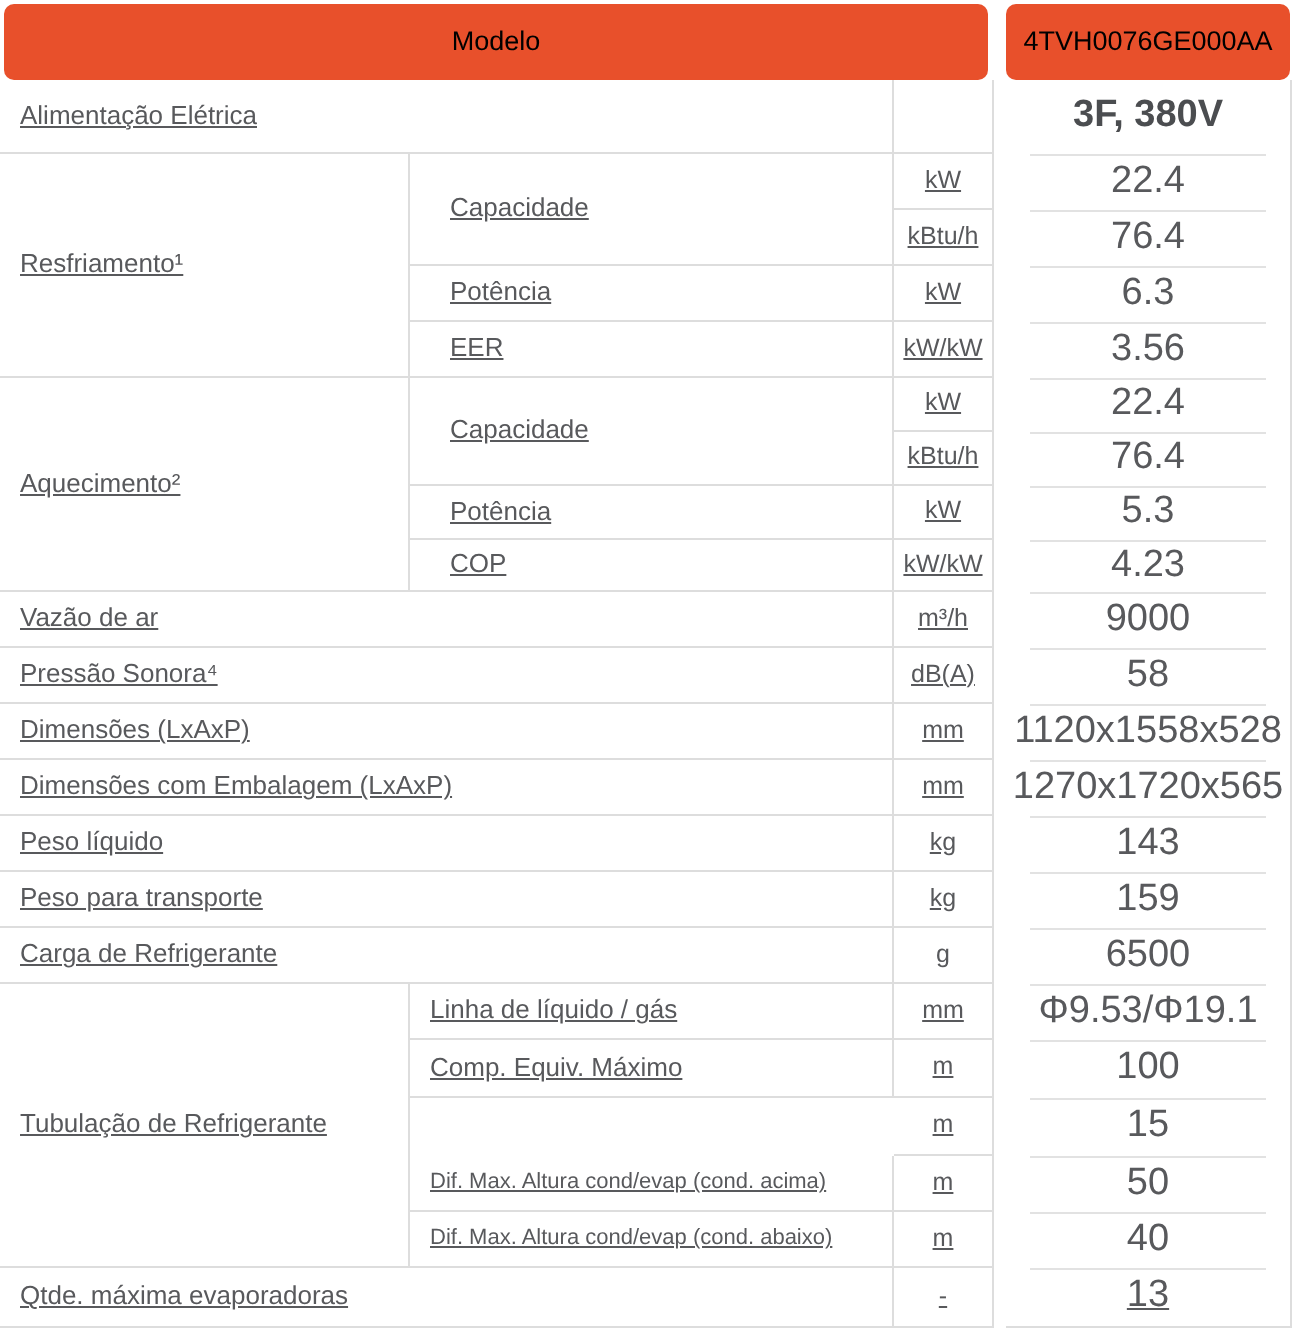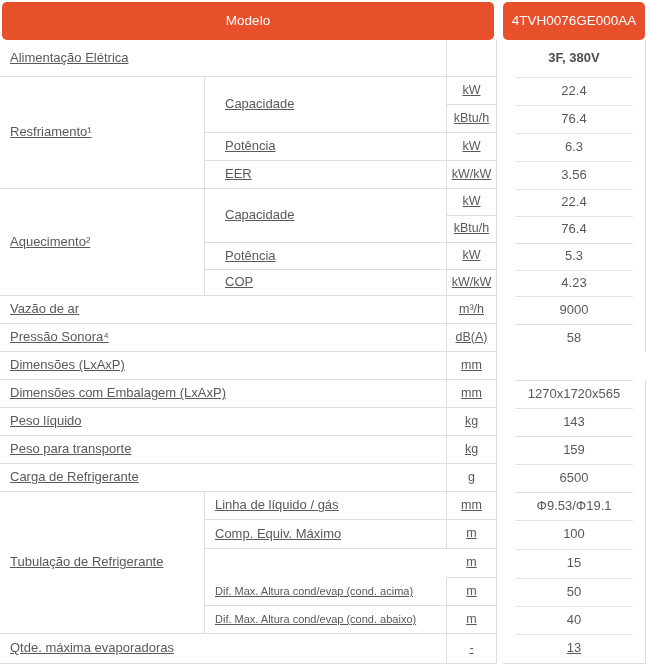--- a/index.html
+++ b/index.html
@@ -24,32 +24,32 @@
     background:#fff;
   }
   .cell{ display:flex; align-items:center; font-size:13px; line-height:1.1; overflow:hidden; white-space:nowrap; }
   .bb{ border-bottom:1px solid var(--line);text-decoration:underline; }
   .br{ border-right:1px solid var(--line); }
   .lab{ padding-left:10px; }
   .sub{ padding-left:20px; }
   .sub2{ padding-left:10px;text-align:right; }
   .small{ font-size:11px; }
   .unit{ justify-content:center; font-size:12.5px; }
-  .val{ justify-content:center; font-size:13px; border-right:1px solid var(--line); }
+  .val{ justify-content:center; font-size:19px; border-right:1px solid var(--line); }
   .vdiv{
     background-image:linear-gradient(var(--line2),var(--line2));
     background-repeat:no-repeat;
     background-size:calc(100% - 24px) 1px;
     background-position:top center;
   }
   .bold{ font-weight:bold; color:var(--text-bold); }
   .hcell{
     background:var(--orange);
     border-radius:5px;
-    color:#ffffff;
+    color:#000000;
     justify-content:center;
     font-size:13.5px;
   }
   .h-left{ grid-area:1/1/2/4; margin:2px 3px 0 2px; }
   .h-right{ grid-area:1/5/2/6; margin:2px 1px 0 0; }
 </style>
 </head>
 <body>
 
 <div class="spec-table">
@@ -90,20 +90,21 @@
   <div class="cell lab bb br" style="grid-area:11/1/12/3">Vazão de ar</div>
   <div class="cell unit bb br" style="grid-area:11/3/12/4">m³/h</div>
   <div class="cell val vdiv" style="grid-area:11/5/12/6">9000</div>
 
   <div class="cell lab bb br" style="grid-area:12/1/13/3">Pressão Sonora⁴</div>
   <div class="cell unit bb br" style="grid-area:12/3/13/4">dB(A)</div>
   <div class="cell val vdiv" style="grid-area:12/5/13/6">58</div>
 
   <div class="cell lab bb br" style="grid-area:13/1/14/3">Dimensões (LxAxP)</div>
   <div class="cell unit bb br" style="grid-area:13/3/14/4">mm</div>
+  <div class="cell val vdiv" style="grid-area:13/5/14/6">1120x1558x528</div>
 
   <div class="cell lab bb br" style="grid-area:14/1/15/3">Dimensões com Embalagem (LxAxP)</div>
   <div class="cell unit bb br" style="grid-area:14/3/15/4">mm</div>
   <div class="cell val vdiv" style="grid-area:14/5/15/6">1270x1720x565</div>
 
   <div class="cell lab bb br" style="grid-area:15/1/16/3">Peso líquido</div>
   <div class="cell unit bb br" style="grid-area:15/3/16/4">kg</div>
   <div class="cell val vdiv" style="grid-area:15/5/16/6">143</div>
 
   <div class="cell lab bb br" style="grid-area:16/1/17/3">Peso para transporte</div>

